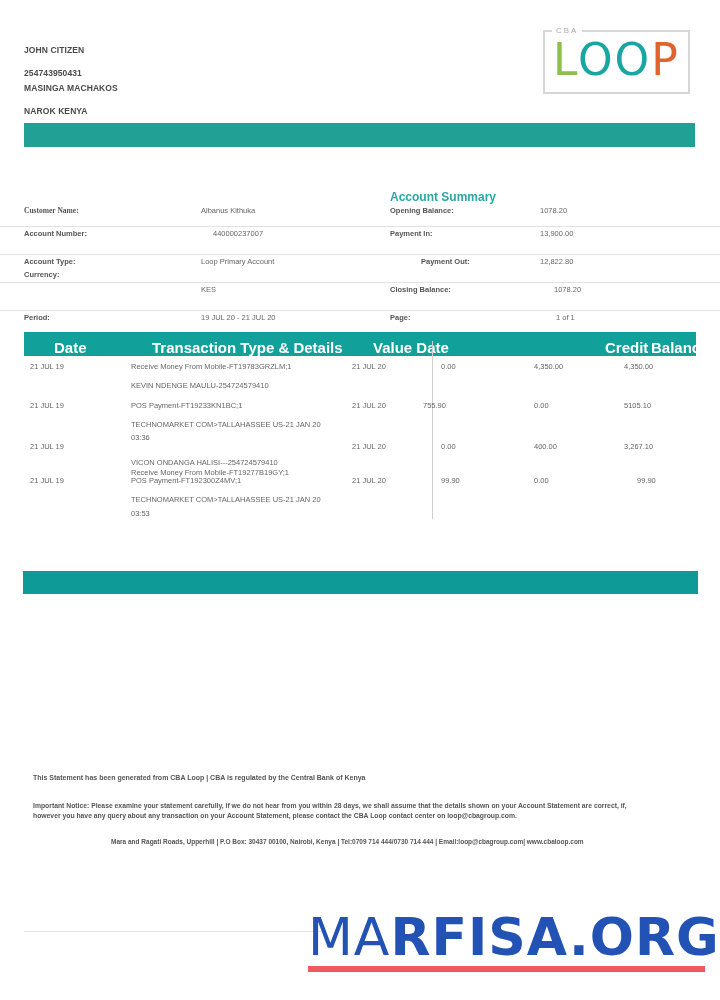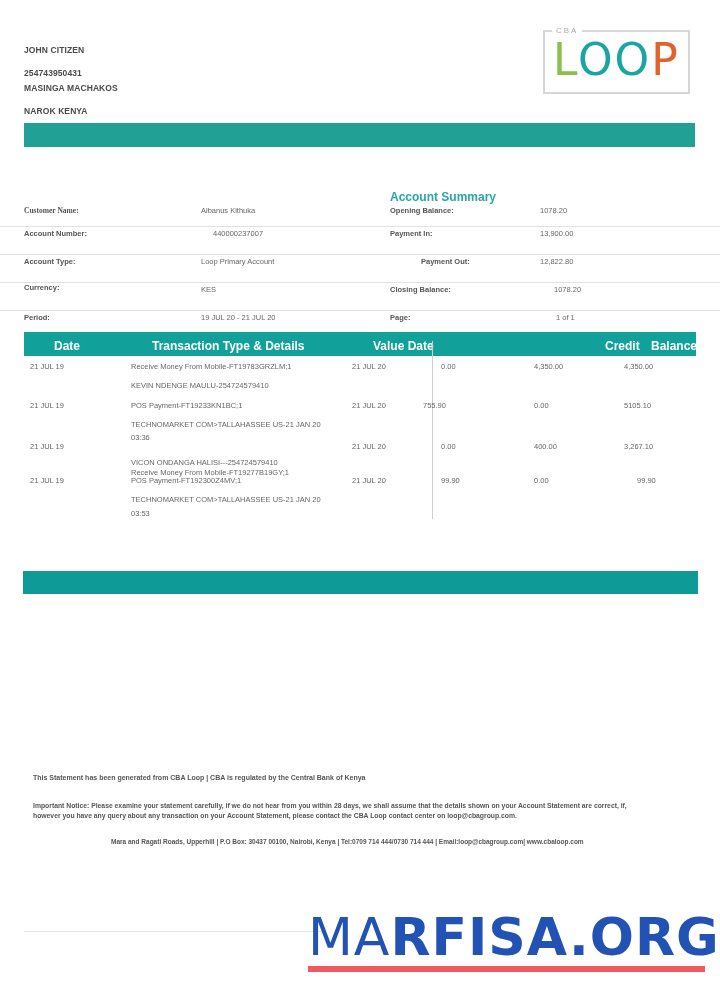--- a/index.html
+++ b/index.html
@@ -22,21 +22,21 @@
     .band-bottom { left: 23px; top: 571px; width: 675px; height: 23px; background: #0e9b97; }
 
     
     .summary-title { left: 390px; top: 190px; font-size: 12px; font-weight: bold; color: #2aa7a6; }
     .info-row { left: 0; width: 720px; height: 1px; background: #e2e2e2; }
     .lbl { font-size: 7.5px; font-weight: bold; color: #555; }
     .val { font-size: 7.5px; color: #666; }
 
     
     .tbl-head { left: 24px; top: 332px; width: 672px; height: 24px; background: #12a09a; }
-    .th { top: 339px; font-size: 12px; font-weight: bold; color: #ffffff; padding-left: 24px; }
+    .th { top: 339px; font-size: 15px; font-weight: bold; color: #ffffff; padding-left: 24px; }
     .td { font-size: 7.5px; color: #666; }
     .vsep { left: 432px; top: 341px; width: 1px; height: 178px; background: #cfcfcf; }
 
     
     .foot { font-size: 7px; font-weight: bold; color: #555; }
     .foot-line { left: 24px; top: 931px; width: 300px; height: 1px; background: #e6e6e6; }
 
     .watermark { left: 308px; top: 911px; font-size: 52px; font-weight: bold; color: #2252b3; letter-spacing: 1px; font-family: "DejaVu Sans", sans-serif; line-height: 1; }
     .watermark .thin { font-weight: normal; }
     .watermark-bar { left: 308px; top: 966px; width: 397px; height: 6px; background: #f05a5e; }
@@ -64,21 +64,21 @@
 <div class="abs info-row" style="top:226px;"></div>
 
 <div class="abs lbl" style="left:24px; top:229px;">Account Number:</div>
 <div class="abs val" style="left:197px; top:229px;margin-left:16px;">440000237007</div>
 <div class="abs info-row" style="top:254px;"></div>
 
 <div class="abs lbl" style="left:24px; top:257px;">Account Type:</div>
 <div class="abs val" style="left:201px; top:257px;">Loop Primary Account</div>
 <div class="abs info-row" style="top:282px;"></div>
 
-<div class="abs lbl" style="left:24px; top:283px;">Currency:</div>
+<div class="abs lbl" style="left:24px; top:270px;">Currency:</div>
 <div class="abs val" style="left:201px; top:285px;">KES</div>
 <div class="abs info-row" style="top:310px;"></div>
 
 <div class="abs lbl" style="left:24px; top:313px;">Period:</div>
 <div class="abs val" style="left:201px; top:313px;">19 JUL 20 - 21 JUL 20</div>
 
 <div class="abs lbl" style="left:390px; top:206px;">Opening Balance:</div>
 <div class="abs val" style="left:540px; top:206px;">1078.20</div>
 
 <div class="abs lbl" style="left:390px; top:229px;">Payment In:</div>

